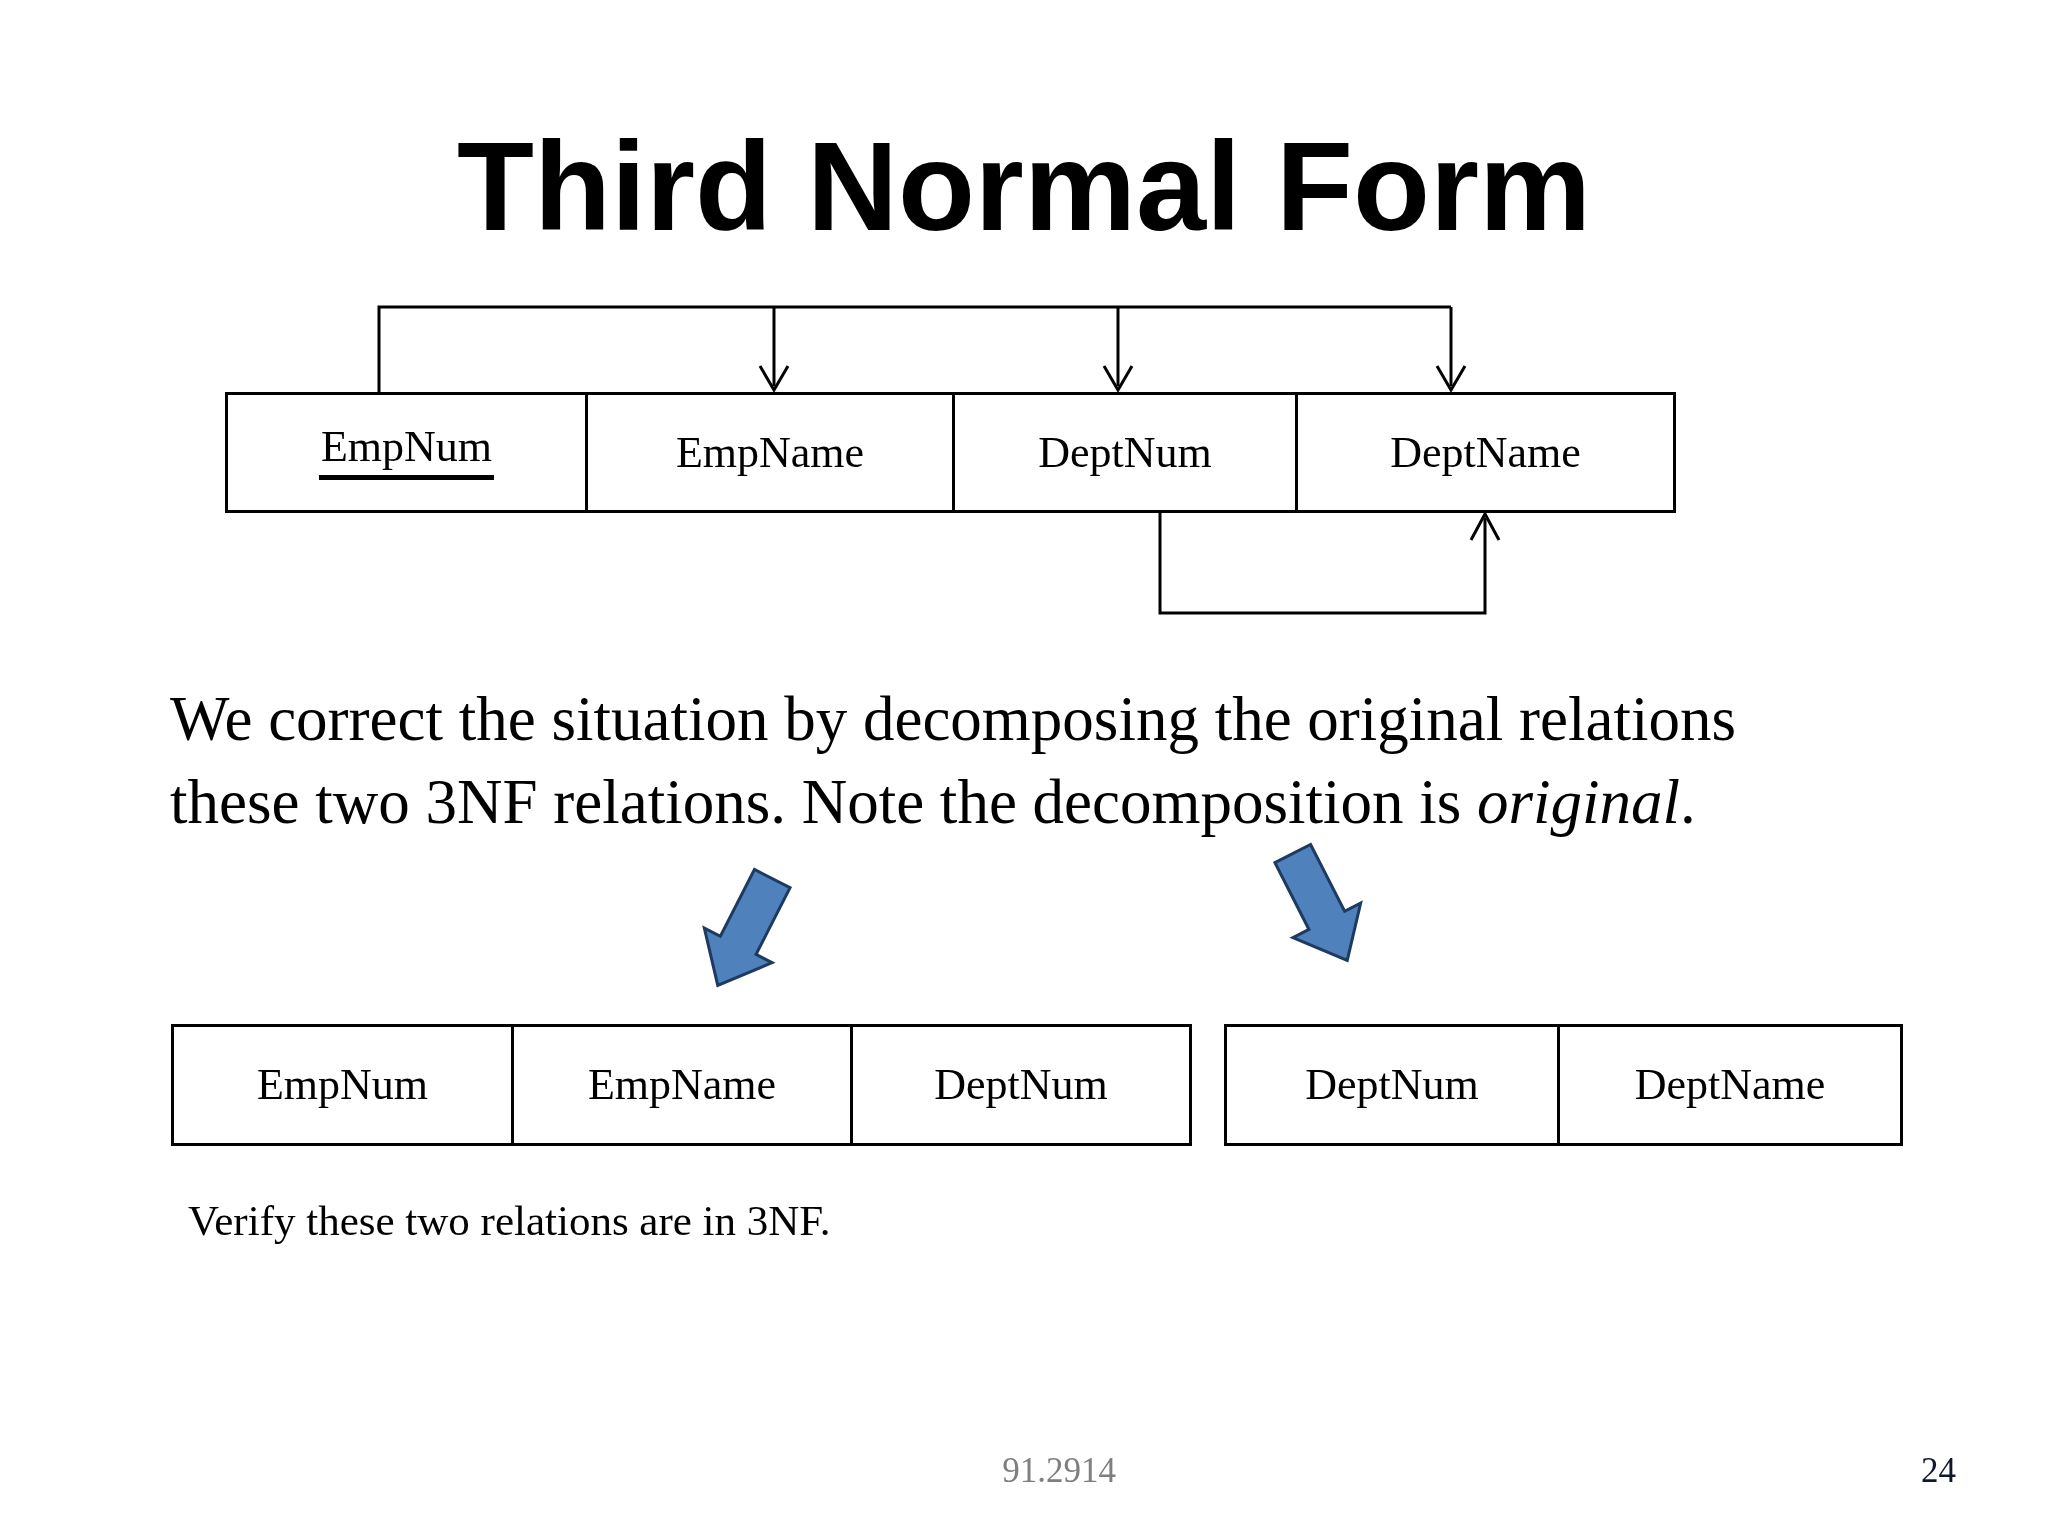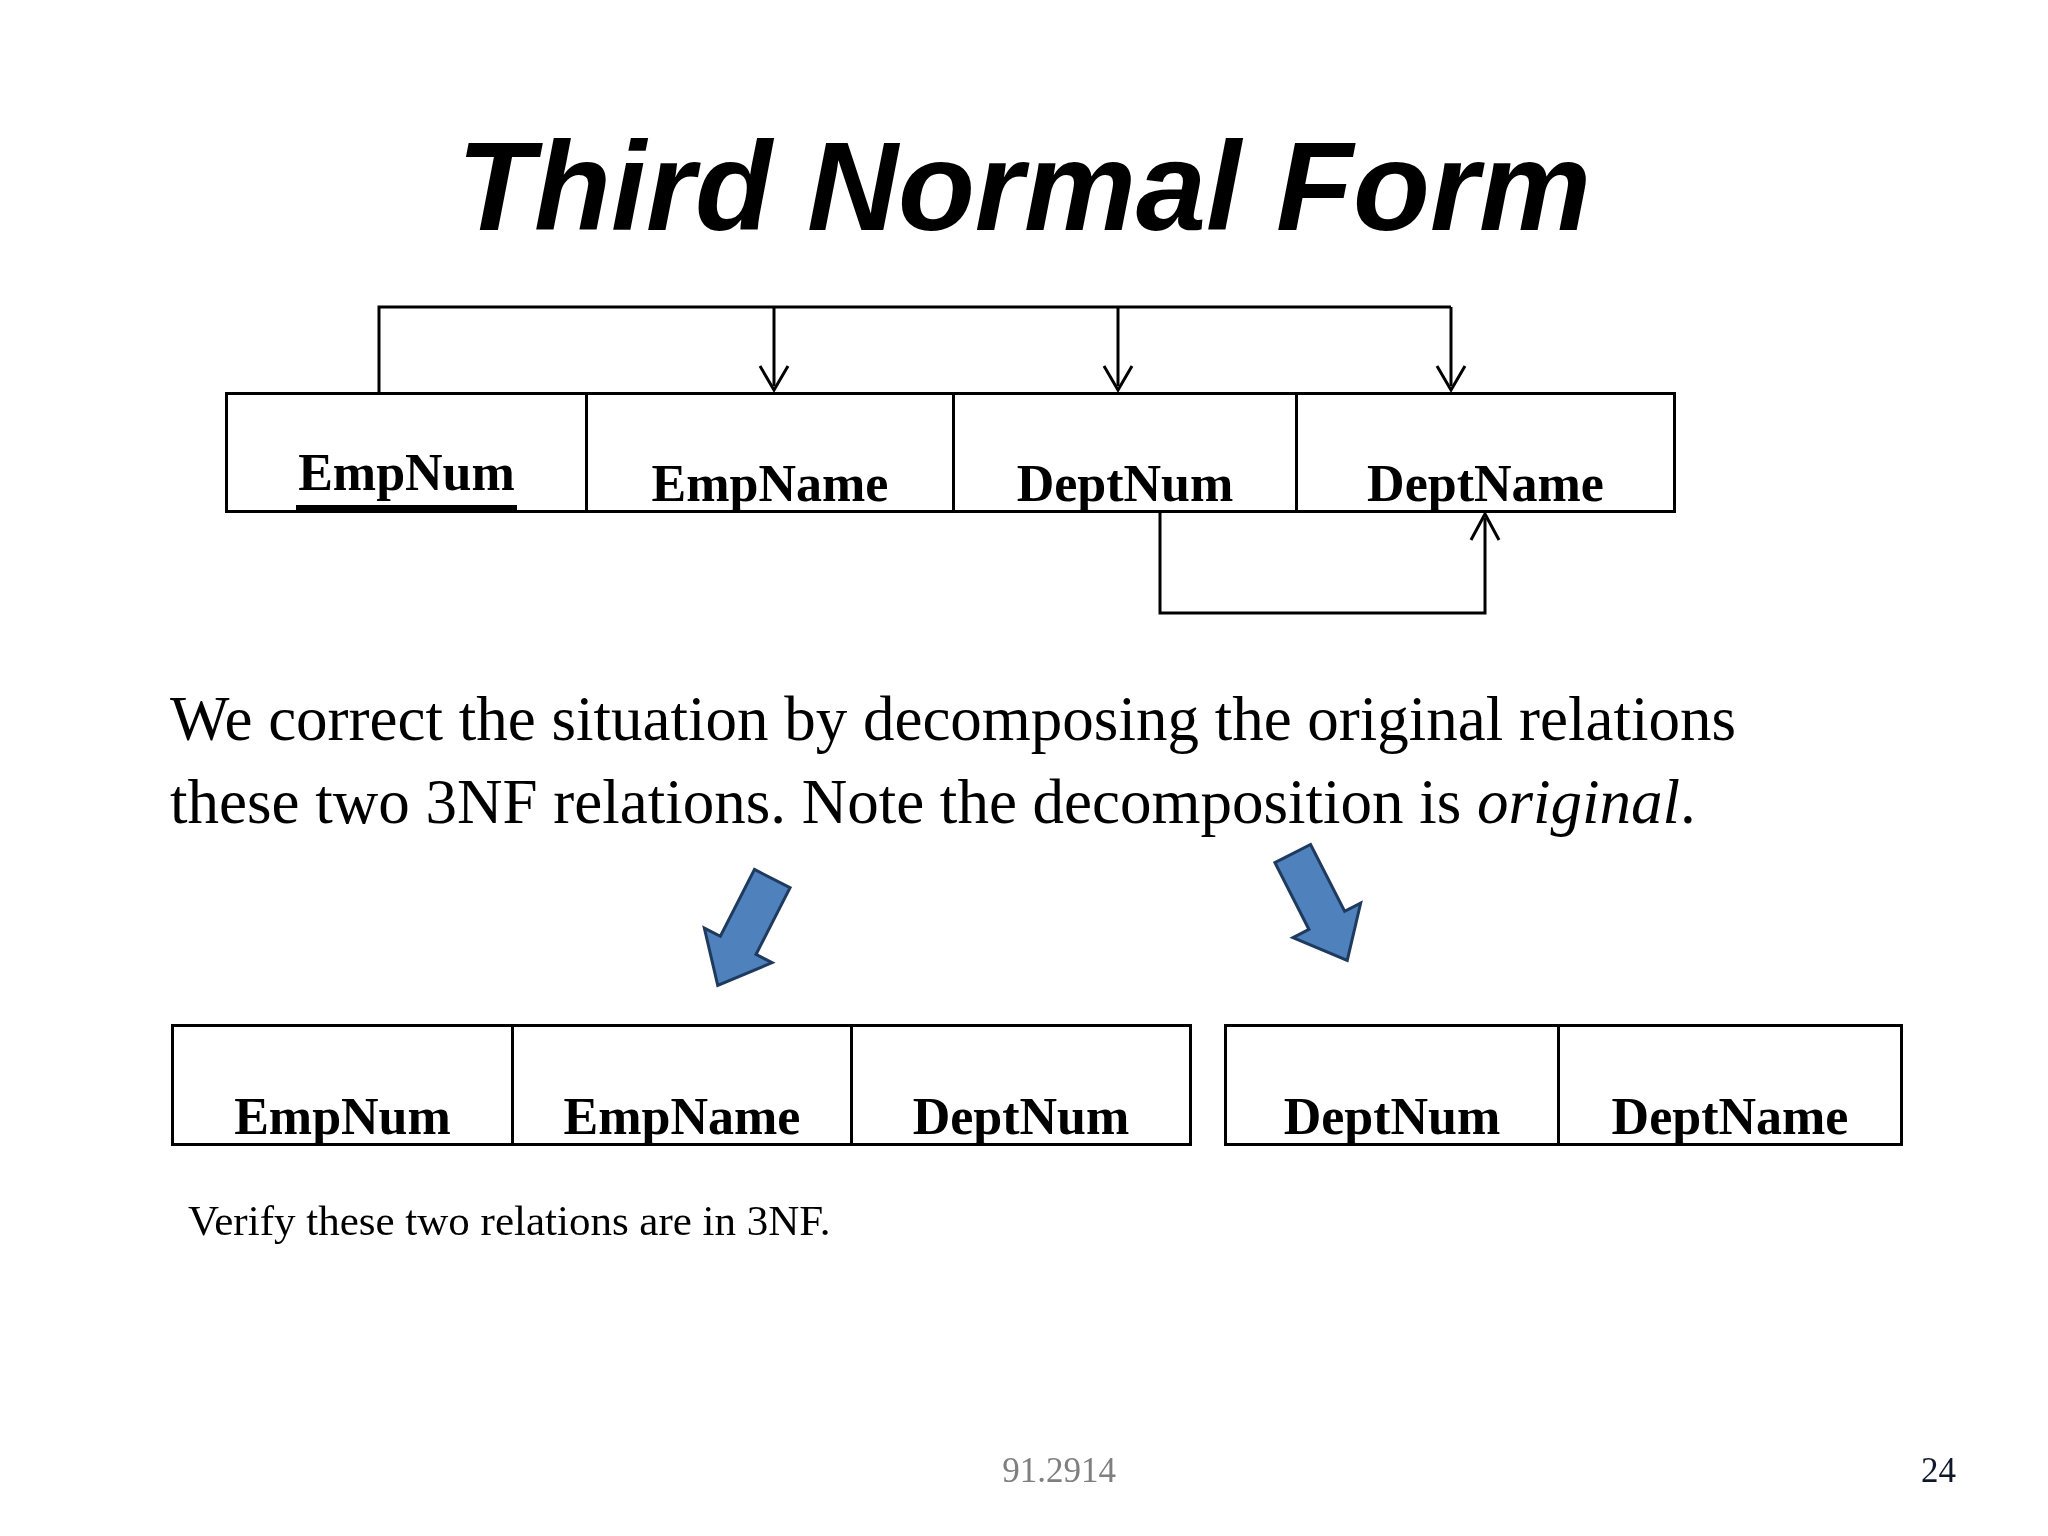--- a/index.html
+++ b/index.html
@@ -14,43 +14,41 @@
   .title{
     position:absolute;
     top:124px;left:0;width:2048px;
     text-align:center;
     font-family:"Liberation Sans", sans-serif;
     font-weight:bold;
     font-size:126px;
     line-height:1;
     color:#000;
     white-space:nowrap;
-    font-style:italic;
   }
   .overlay-svg{
     position:absolute;
     top:0;left:0;width:2048px;height:1536px;
     pointer-events:none;
   }
   .rel-table{
     position:absolute;
     display:flex;
     border:3px solid #000;
     box-sizing:border-box;
     background:#fff;
   }
   .rel-table .cell{
     display:flex;
-    align-items:flex-end;
+    align-items:center;
     justify-content:center;
     box-sizing:border-box;
-    font-size:52px;
+    font-size:44px;
     line-height:1;
     white-space:nowrap;
-    font-weight:bold;
   }
   .rel-table .cell + .cell{ border-left:3px solid #000; }
   #orig-table{ left:225px; top:392px; width:1451px; height:121px; }
   #orig-table .cell:nth-child(1){ width:357px; }
   #orig-table .cell:nth-child(2){ width:367px; }
   #orig-table .cell:nth-child(3){ width:343px; }
   #orig-table .cell:nth-child(4){ flex:1; }
   .key-underline{
     border-bottom:5px solid #000;
     padding:0 2px 6px 2px;

